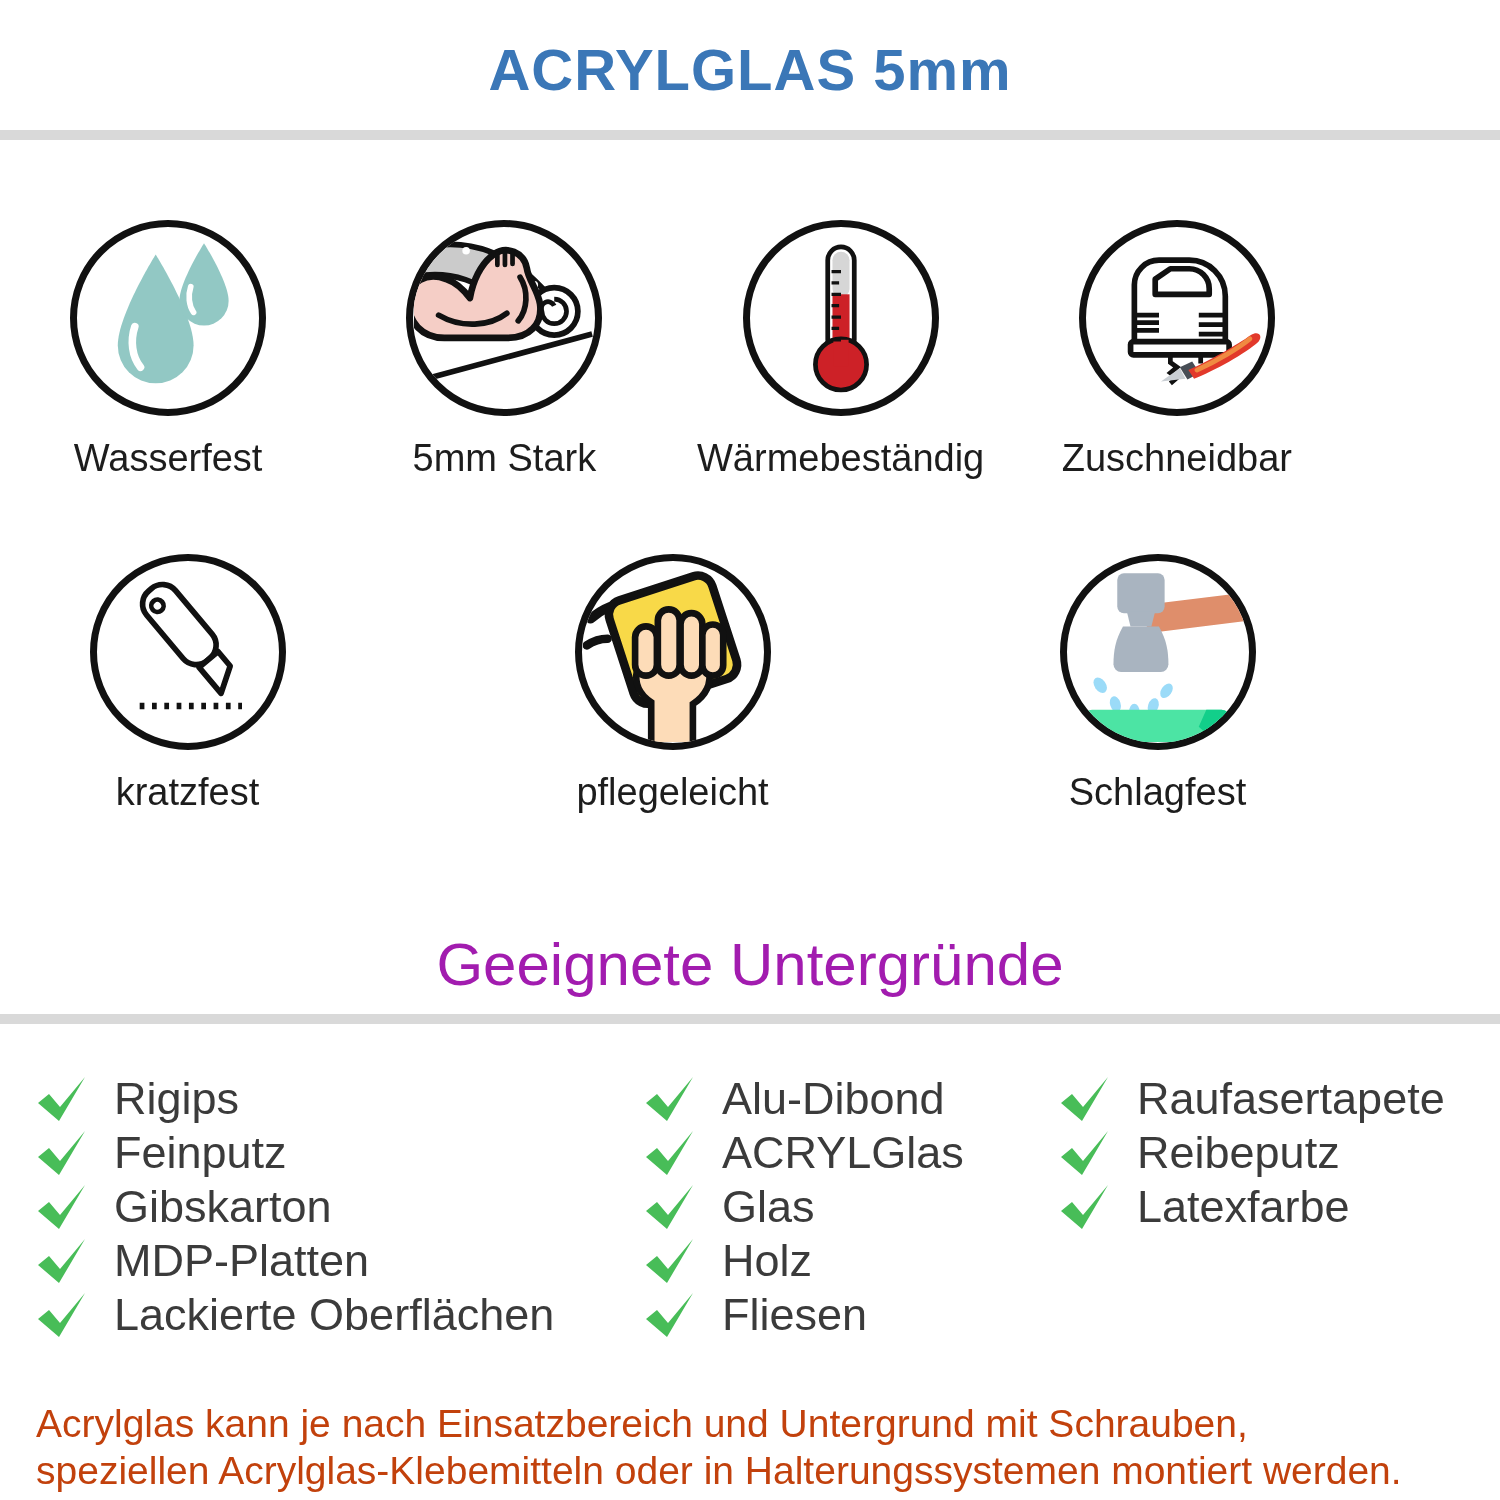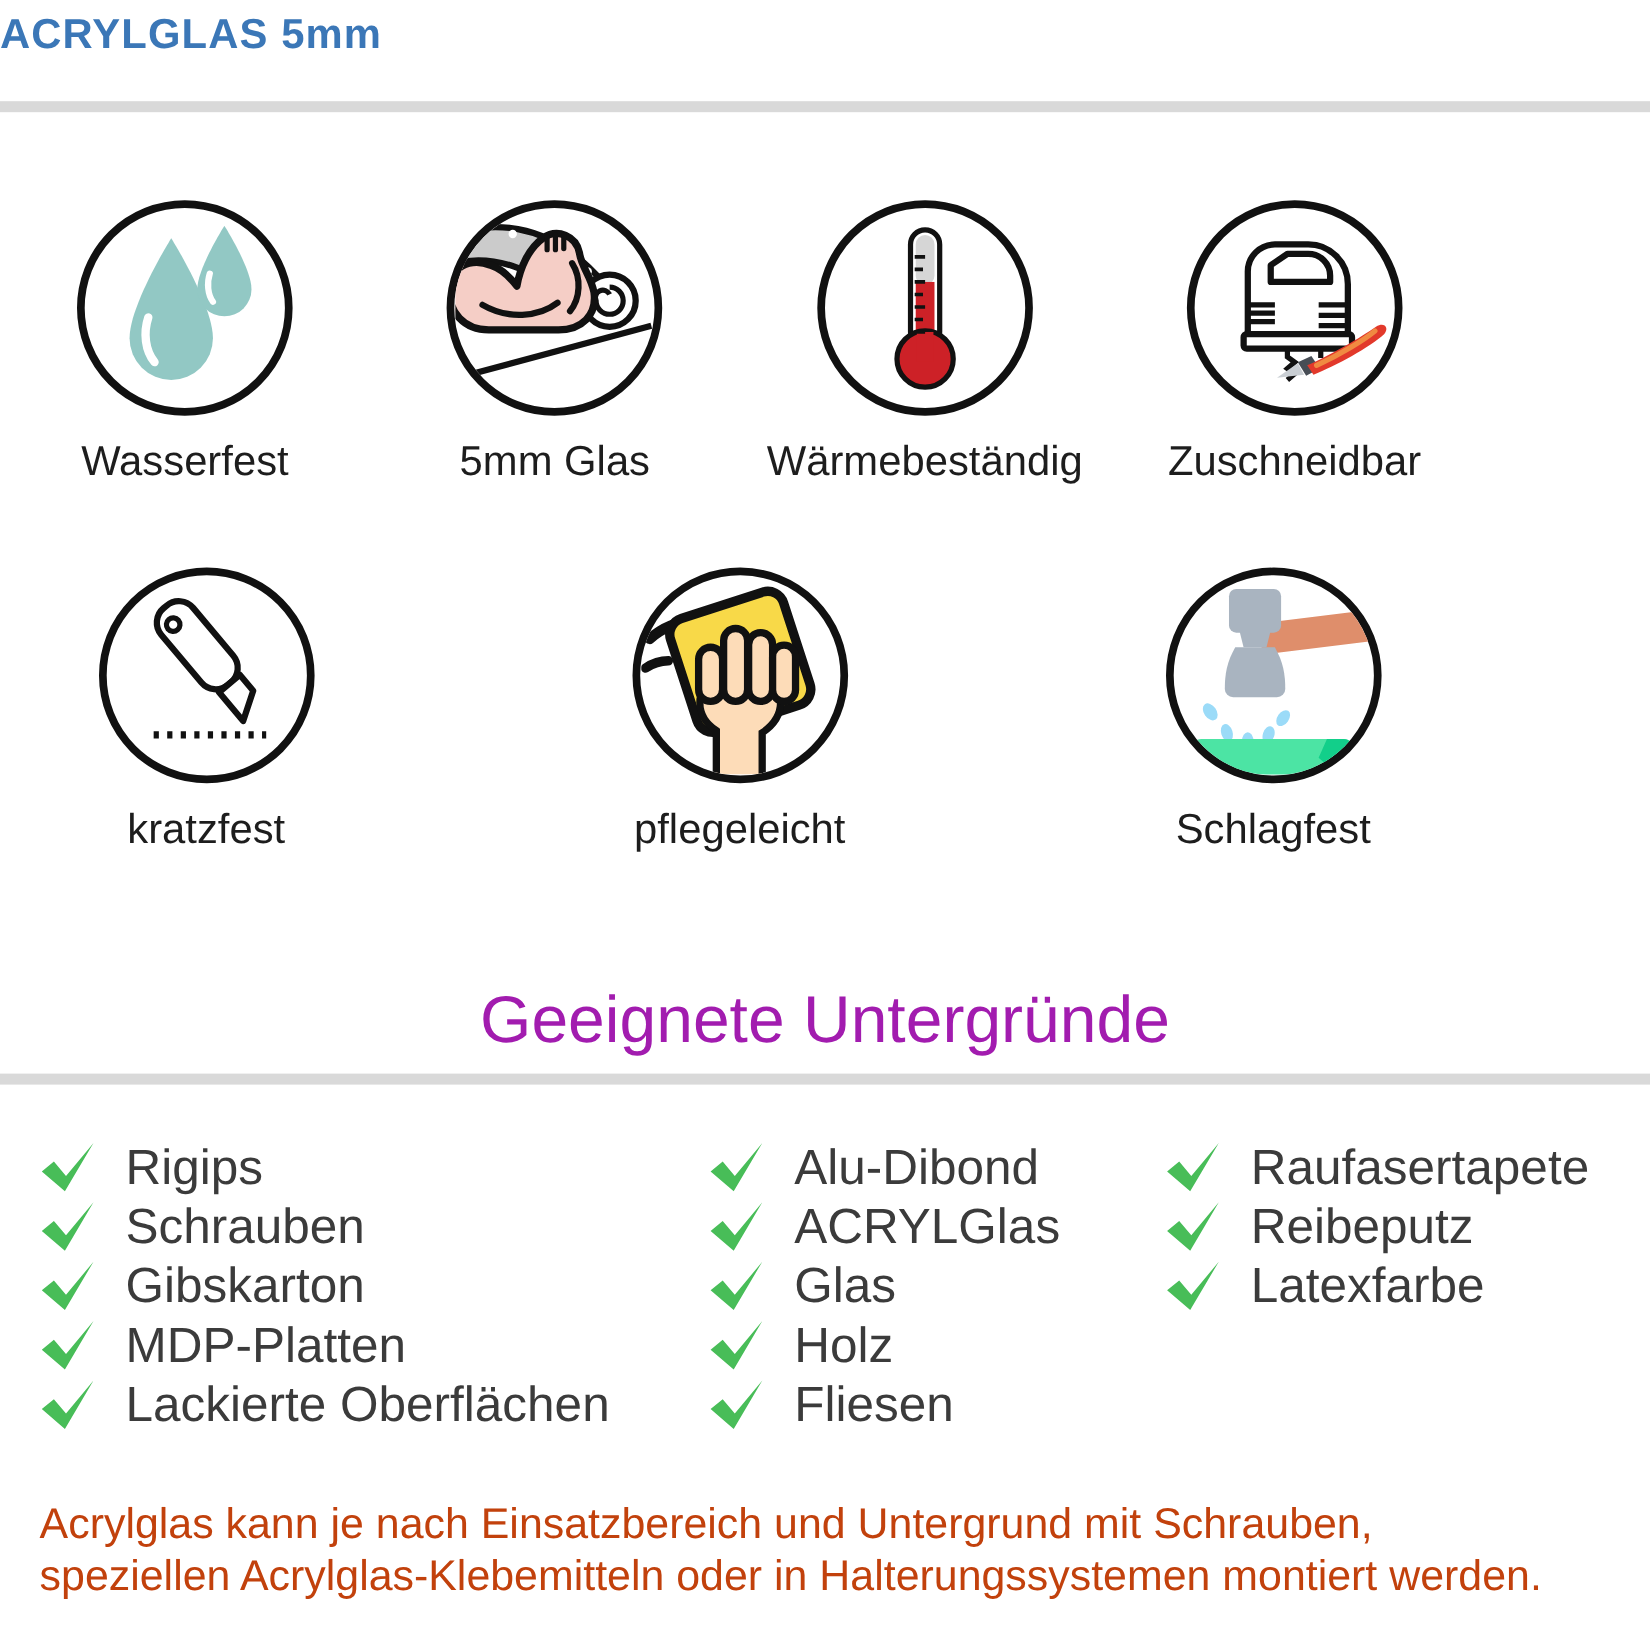--- a/index.html
+++ b/index.html
@@ -1,20 +1,20 @@
 <!DOCTYPE html>
 <html><head>
 <meta charset="utf-8">
 <style>
   html,body{margin:0;padding:0;}
   body{width:1500px;height:1500px;background:#ffffff;font-family:"Liberation Sans",sans-serif;overflow:hidden;}
   .page{position:relative;width:1500px;height:1500px;background:#fff;}
 
-  h1.title{margin:0;height:64px;line-height:64px;
-    font-size:38px;font-weight:600;letter-spacing:1px;color:#3b77b7;margin-bottom:28px;}
+  h1.title{margin:0;padding-top:38px;height:64px;line-height:64px;text-align:center;
+    font-size:58px;font-weight:600;letter-spacing:1px;color:#3b77b7;margin-bottom:28px;}
   .bar{width:100%;height:10px;background:#d9d9d9;}
 
   .feat-row{display:flex;width:1345px;}
   .feat-row.row1{margin-top:80px;}
   .feat-row.row2{margin-top:74px;justify-content:space-between;}
   .feat-card{width:375px;display:flex;flex-direction:column;align-items:center;}
   .circle{width:196px;height:196px;box-sizing:border-box;border:7px solid #111;border-radius:50%;
     overflow:hidden;display:flex;align-items:center;justify-content:center;background:#fff;}
   .circle svg{width:180px;height:180px;display:block;}
   .feat-label{margin-top:20px;font-size:38px;line-height:44px;color:#1d1d1d;white-space:nowrap;}
@@ -63,21 +63,21 @@
             <circle cx="127" cy="60" r="4" fill="#fff"></circle>
           <circle cx="148" cy="88" r="25" fill="#fff" stroke="#111" stroke-width="6"></circle>
           <path d="M148,75 a13,13 0 1 1 -13,13 a7,7 0 0 1 13,-6" fill="none" stroke="#111" stroke-width="5"></path>
           <path d="M2,162 L188,112" stroke="#111" stroke-width="6"></path>
           <path d="M84,28 C98,18 116,26 119,42 C121,56 130,64 133,80 C136,102 121,116 99,116 L32,116 C8,116 -6,99 -6,78 C-6,56 14,46 34,54 C46,58 53,66 59,74 C62,57 70,38 84,28 Z" fill="#f5cec6" stroke="#111" stroke-width="7" stroke-linejoin="round"></path>
           <path d="M88,27 v12 M96,25 v14 M104,25 v13" stroke="#111" stroke-width="5" stroke-linecap="round"></path>
           <path d="M26,92 C50,106 80,104 98,90" stroke="#111" stroke-width="6" fill="none" stroke-linecap="round"></path>
           <path d="M112,52 C121,66 120,86 110,98" stroke="#111" stroke-width="6" fill="none" stroke-linecap="round"></path>
         </svg>
       </div>
-      <div class="feat-label">5mm Glas</div>
+      <div class="feat-label">5mm Stark</div>
     </div>
 
     <div class="feat-card">
       <div class="circle">
         <svg viewBox="0 0 190 190">
           <rect x="81" y="20" width="28" height="112" rx="14" fill="#fff" stroke="#111" stroke-width="5"></rect>
           <rect x="86" y="25" width="18" height="48" rx="9" fill="#d6d6d6"></rect>
           <rect x="86" y="70" width="18" height="58" fill="#cd2127"></rect>
           <circle cx="95" cy="144" r="27" fill="#cd2127" stroke="#111" stroke-width="5"></circle>
           <rect x="87" y="118" width="16" height="28" fill="#cd2127"></rect>
@@ -178,21 +178,21 @@
       <div class="check-item">
         <svg viewBox="0 0 52 48">
             <path d="M23,46 L2,28 L13,19 L24,32 L49,2 Z" fill="#48bd58"></path>
           </svg>
         <span class="check-label">Rigips</span>
       </div>
       <div class="check-item">
         <svg viewBox="0 0 52 48">
             <path d="M23,46 L2,28 L13,19 L24,32 L49,2 Z" fill="#48bd58"></path>
           </svg>
-        <span class="check-label">Schrauben</span>
+        <span class="check-label">Feinputz</span>
       </div>
       <div class="check-item">
         <svg viewBox="0 0 52 48">
             <path d="M23,46 L2,28 L13,19 L24,32 L49,2 Z" fill="#48bd58"></path>
           </svg>
         <span class="check-label">Gibskarton</span>
       </div>
       <div class="check-item">
         <svg viewBox="0 0 52 48">
             <path d="M23,46 L2,28 L13,19 L24,32 L49,2 Z" fill="#48bd58"></path>

